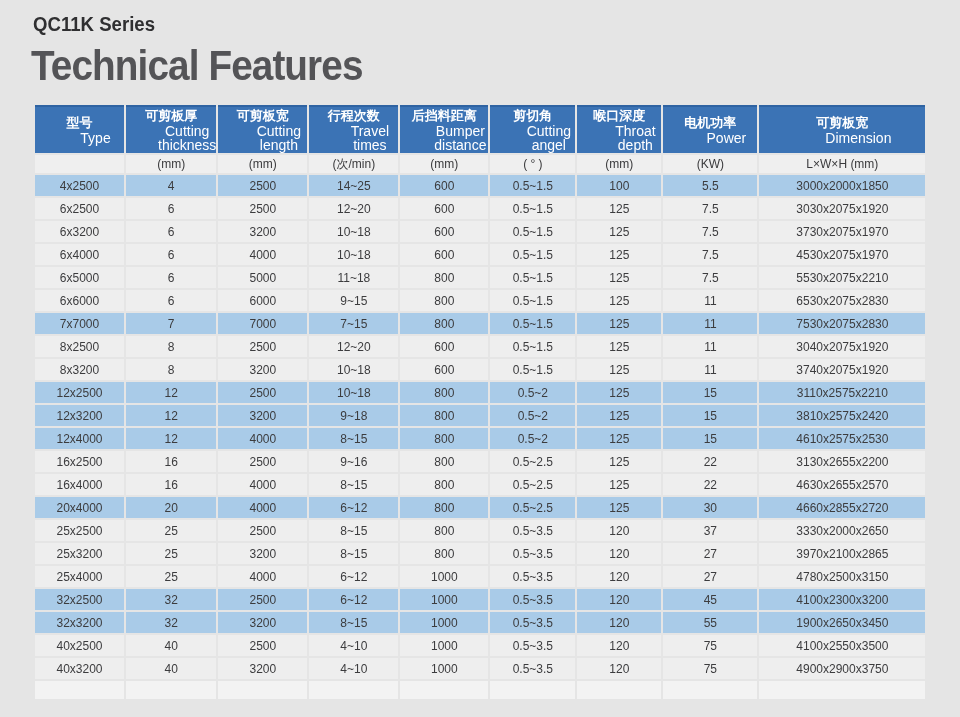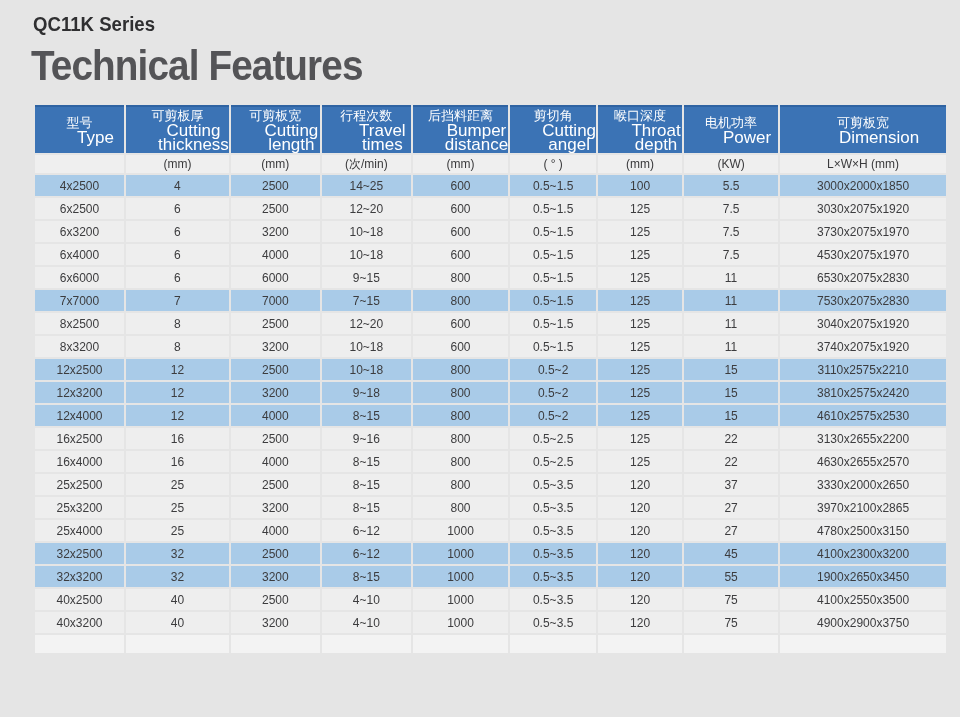--- a/index.html
+++ b/index.html
@@ -22,22 +22,22 @@
     border-collapse:separate; border-spacing:2px; table-layout:fixed;
   }
   col.c0{width:89px} col.c1{width:89px} col.c2{width:89px} col.c3{width:89px}
   col.c4{width:88px} col.c5{width:85px} col.c6{width:84px} col.c7{width:94px}
   col.c8{width:166px}
   th {
     height:48px; padding:0; vertical-align:middle; text-align:center;
     color:#ffffff; font-weight:normal;
     background:linear-gradient(to bottom, #2f63a2 0px, #2f63a2 2px, #3b73b5 2px);
   }
-  th .zh { font-size:13px; font-weight:normal; line-height:17px; }
-  th .en { font-size:17px; line-height:14px;padding-left:32px; }
+  th .zh { font-size:13px; font-weight:bold; line-height:17px; }
+  th .en { font-size:14px; line-height:14px;padding-left:32px; }
   tr.units td {
     height:18px; background:#efefef; text-align:center;
     font-size:12px; color:#3a3a3c; padding:0;
   }
   tbody.data td {
     height:21px; background:#eeeeee; text-align:center;
     font-size:12px; color:#3c3c3e; padding:0;
   }
   tbody.data tr.hl td { background:#a9cbe8; }
   tbody.data tr.stub td { height:18px; background:#f3f3f3; }
@@ -153,20 +153,31 @@
           <td>6</td>
           <td>4000</td>
           <td>10~18</td>
           <td>600</td>
           <td>0.5~1.5</td>
           <td>125</td>
           <td>7.5</td>
           <td>4530x2075x1970</td>
         </tr>
         <tr>
+          <td>6x5000</td>
+          <td>6</td>
+          <td>5000</td>
+          <td>11~18</td>
+          <td>800</td>
+          <td>0.5~1.5</td>
+          <td>125</td>
+          <td>7.5</td>
+          <td>5530x2075x2210</td>
+        </tr>
+        <tr>
           <td>6x6000</td>
           <td>6</td>
           <td>6000</td>
           <td>9~15</td>
           <td>800</td>
           <td>0.5~1.5</td>
           <td>125</td>
           <td>11</td>
           <td>6530x2075x2830</td>
         </tr>
@@ -250,20 +261,31 @@
         <tr>
           <td>16x4000</td>
           <td>16</td>
           <td>4000</td>
           <td>8~15</td>
           <td>800</td>
           <td>0.5~2.5</td>
           <td>125</td>
           <td>22</td>
           <td>4630x2655x2570</td>
+        </tr>
+        <tr class="hl">
+          <td>20x4000</td>
+          <td>20</td>
+          <td>4000</td>
+          <td>6~12</td>
+          <td>800</td>
+          <td>0.5~2.5</td>
+          <td>125</td>
+          <td>30</td>
+          <td>4660x2855x2720</td>
         </tr>
         <tr>
           <td>25x2500</td>
           <td>25</td>
           <td>2500</td>
           <td>8~15</td>
           <td>800</td>
           <td>0.5~3.5</td>
           <td>120</td>
           <td>37</td>

